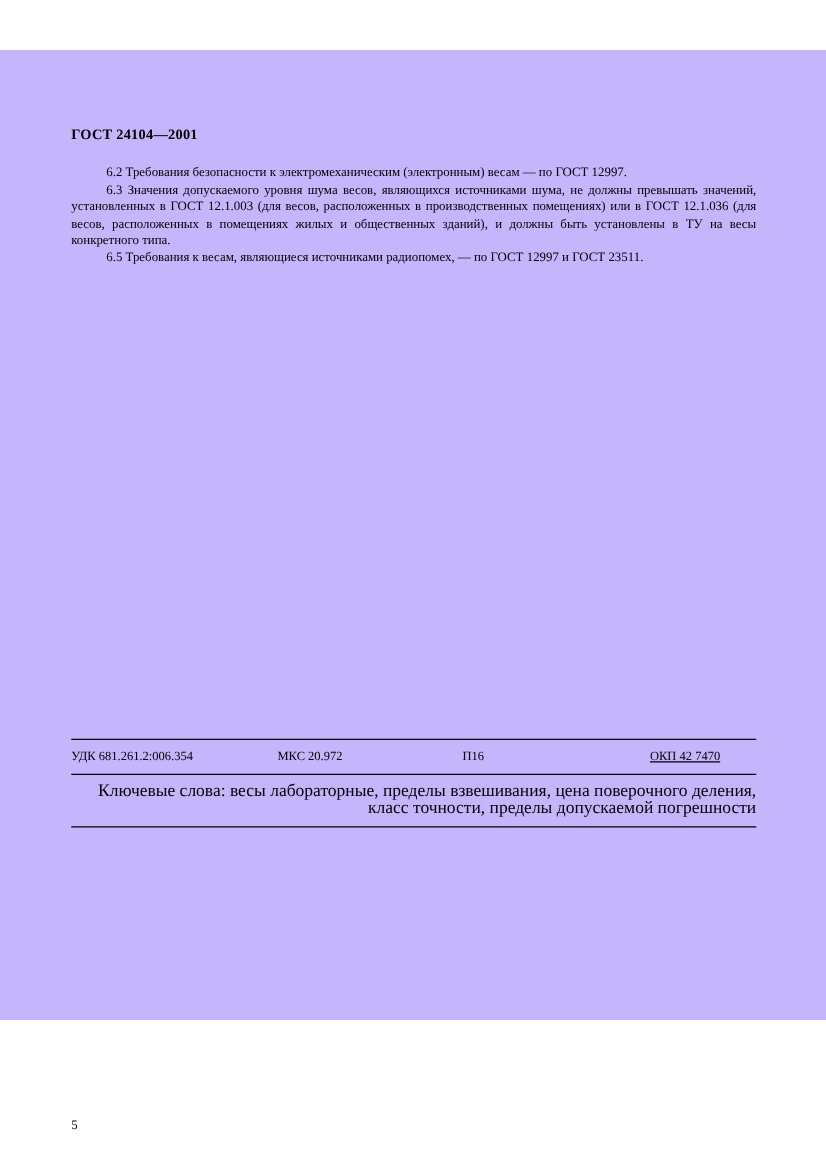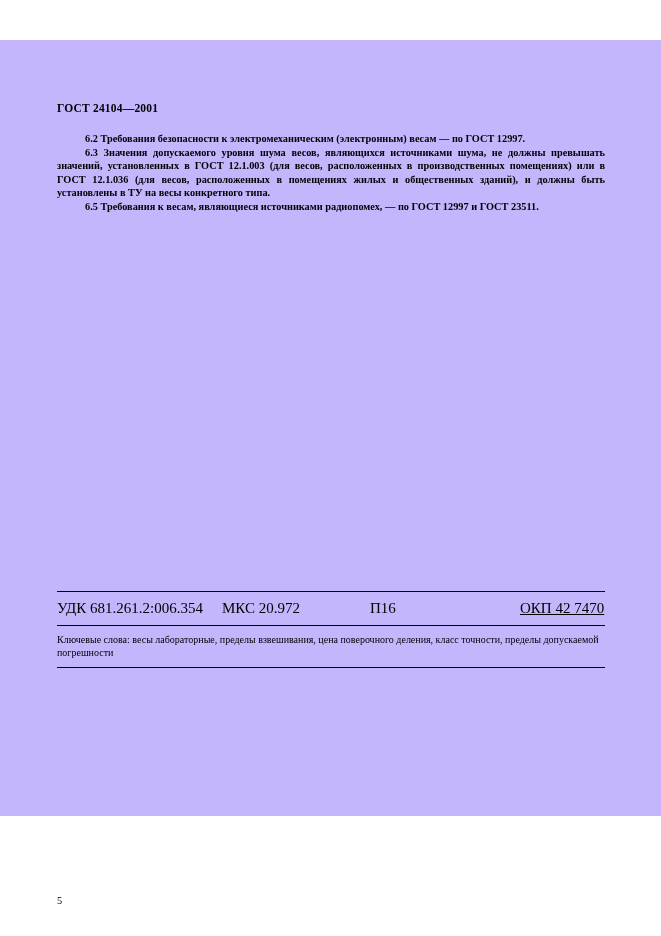--- a/index.html
+++ b/index.html
@@ -33,21 +33,20 @@
     letter-spacing: 0.2px;
   }
   .body-text {
     position: absolute;
     left: 57px;
     top: 92px;
     width: 548px;
     font-size: 10.3px;
     line-height: 13.2px;
     text-align: justify;
-    font-weight: bold;
   }
   .para {
     margin: 0 0 0 0;
     text-indent: 28px;
     text-align: justify;
     text-justify: inter-word;
   }
   .para + .para {
     margin-top: 1px;
   }
@@ -59,40 +58,40 @@
     width: 548px;
   }
   .rule {
     width: 548px;
     height: 1px;
     background: #000;
   }
   .codes-row {
     display: flex;
     align-items: flex-end;
-    font-size: 15px;
+    font-size: 10px;
     padding-top: 8px;
   }
   .code-udk { width: 165px; }
   .code-mks { width: 148px; }
   .code-p   { width: 150px; }
   .code-okp { width: 85px; text-align: left; text-decoration: underline; }
 
   .rule2 {
     margin-top: 8px;
     width: 548px;
     height: 1px;
     background: #000;
   }
   .keywords {
-    font-size: 10px;
+    font-size: 14px;
     line-height: 13.2px;
     padding-top: 7px;
     width: 548px;
-    text-align: left;
+    text-align: right;
   }
   .kw-label { }
   .rule3 {
     margin-top: 8px;
     width: 548px;
     height: 1px;
     background: #000;
   }
 
   .page-number {

